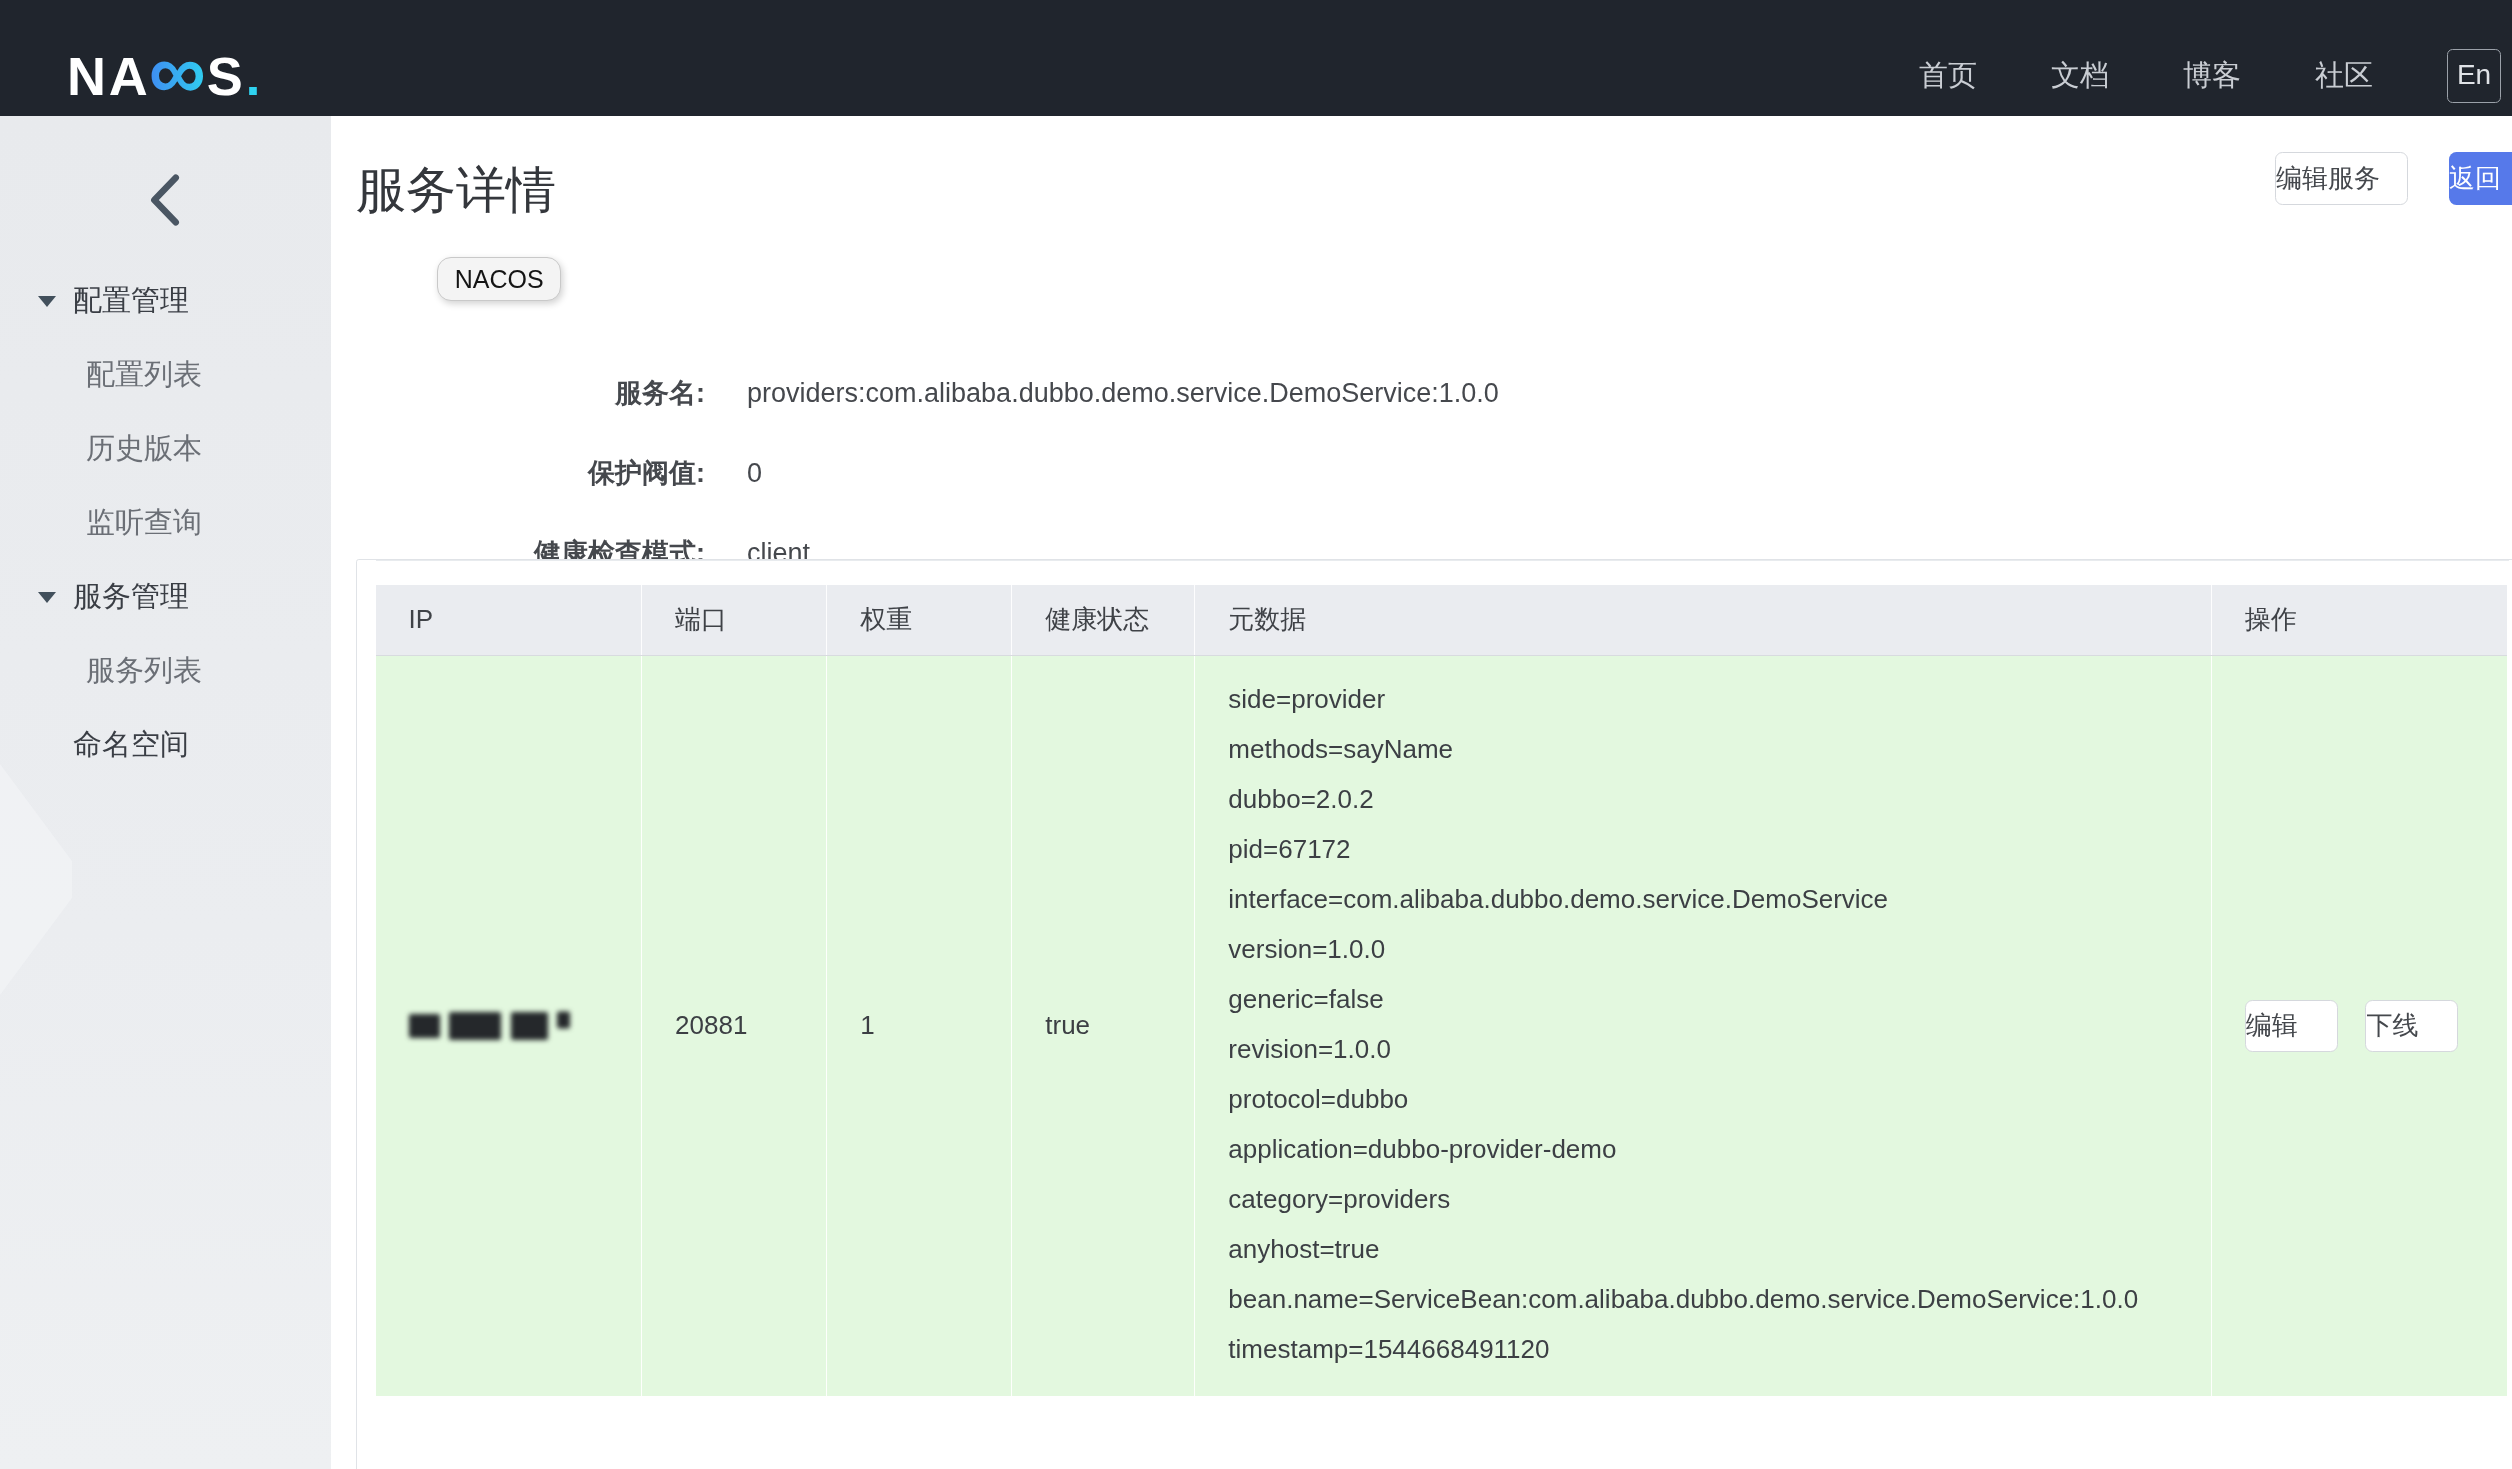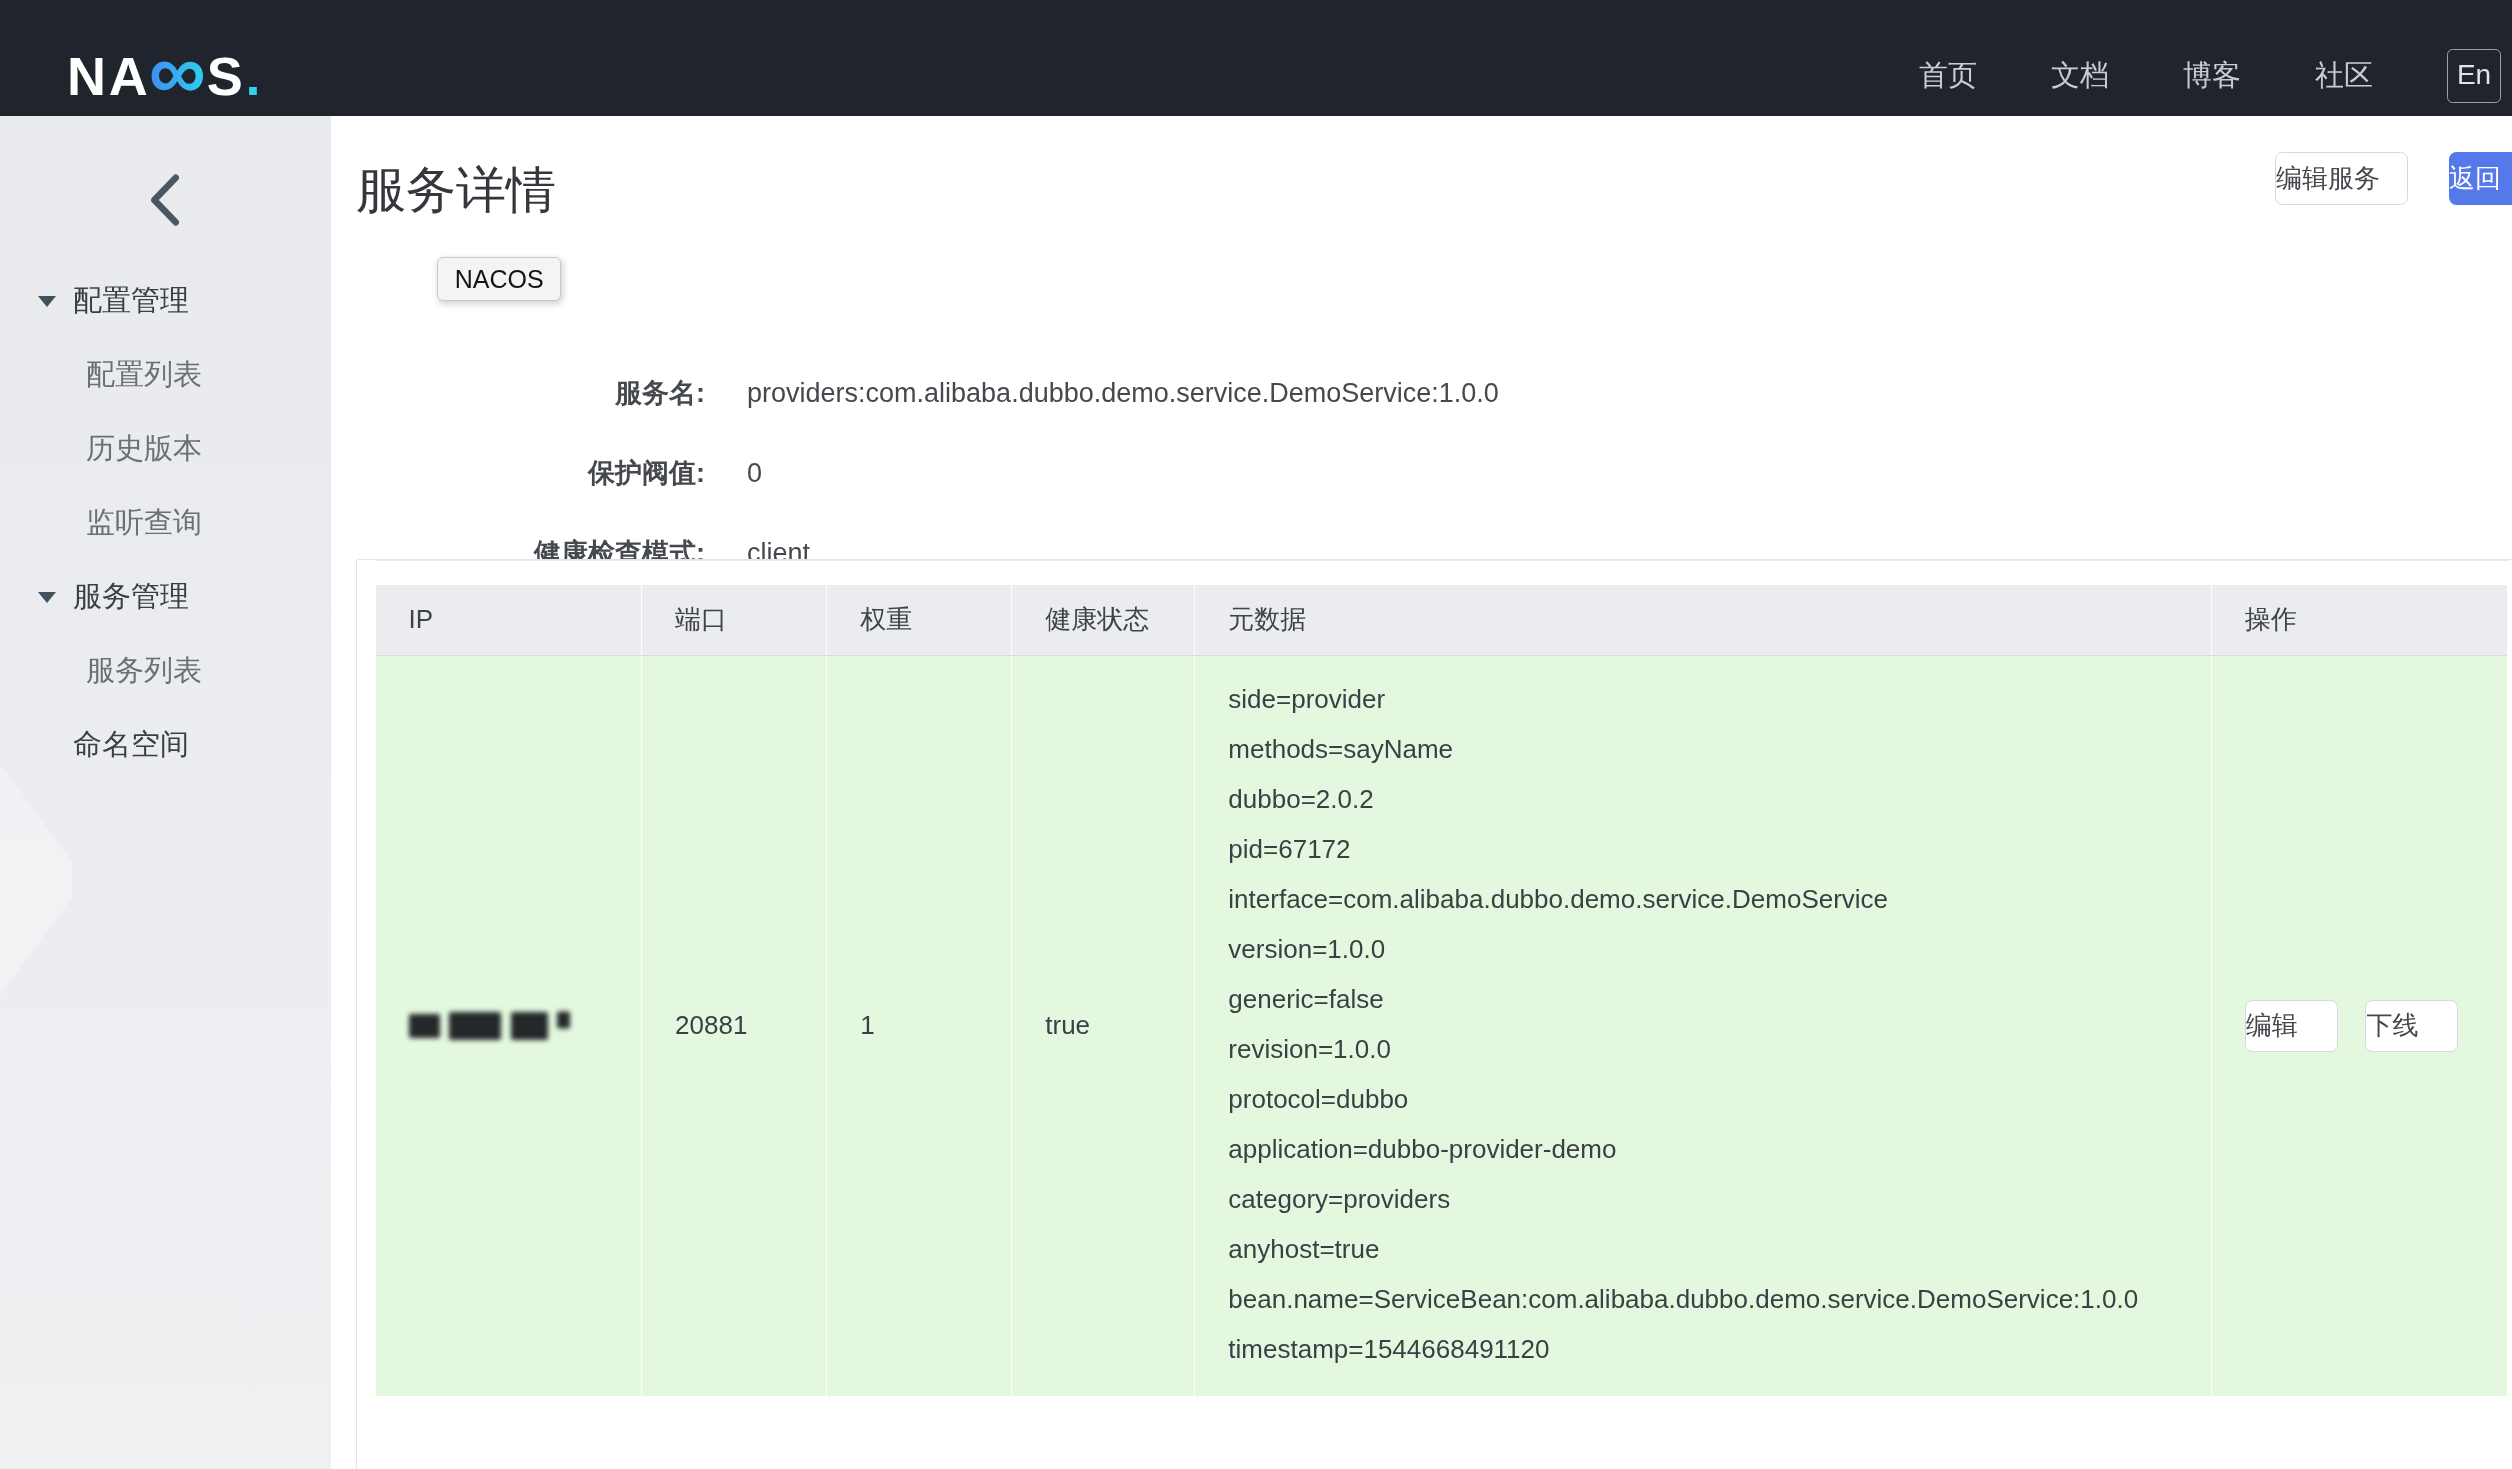--- a/index.html
+++ b/index.html
@@ -42,21 +42,21 @@
   .main { position:absolute; left:331px; top:116px; right:0; bottom:0; background:#fff; }
   .page-head { position:relative; padding:41px 0 0 25px; }
   .page-title { font-size:50px; font-weight:500; color:#34373c; }
   .btn { background:#fff; border:1.9px solid #d5d8dd; border-radius:7.4px; color:#45484d;
          font-size:26px; text-align:left; cursor:pointer;
          font-family:"Liberation Sans","DejaVu Sans",sans-serif; }
   .edit-service-btn { position:absolute; left:1944px; top:36px; width:133px; height:53px; }
   .back-btn { position:absolute; left:2118px; top:36px; width:122px; height:53px;
          background:#5679ea; border:none; color:#fff; }
   .nacos-badge { position:absolute; left:106px; top:141px; padding:6.5px 16.7px; background:#f4f4f4;
-         border:1.9px solid #c9c9c9; border-radius:6px; font-size:25px; color:#141414;
+         border:1.9px solid #c9c9c9; border-radius:14px; font-size:25px; color:#141414;
          box-shadow:1.9px 2.8px 7.4px rgba(0,0,0,.18); }
 
   .detail-form { position:absolute; left:0; top:259px; }
   .form-row { display:flex; height:37px; line-height:37px; margin-bottom:43px;gap:32px; }
   .form-label { width:374px; text-align:right; font-weight:bold; font-size:27px; color:#45484d; }
   .form-value { margin-left:10px; font-size:27px; color:#45484d; }
 
   
   .cluster-card { position:absolute; top:443px; left:25px; width:2172px; height:1065px;
          border:1.9px solid #e0e3e7; border-radius:2.8px; background:#fff; padding:0 18.5px; }

